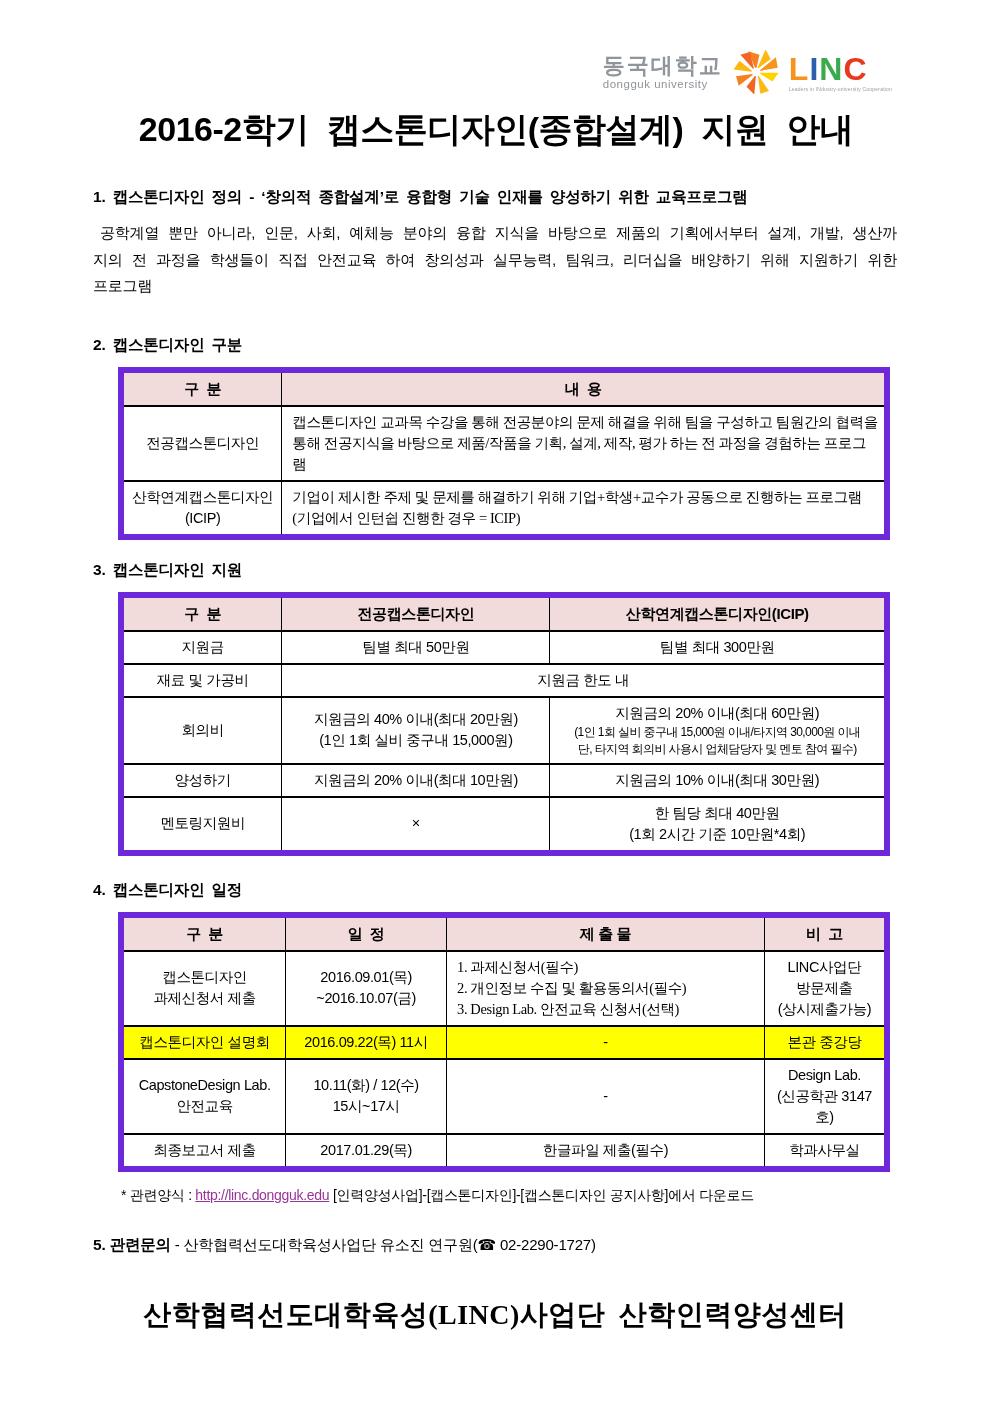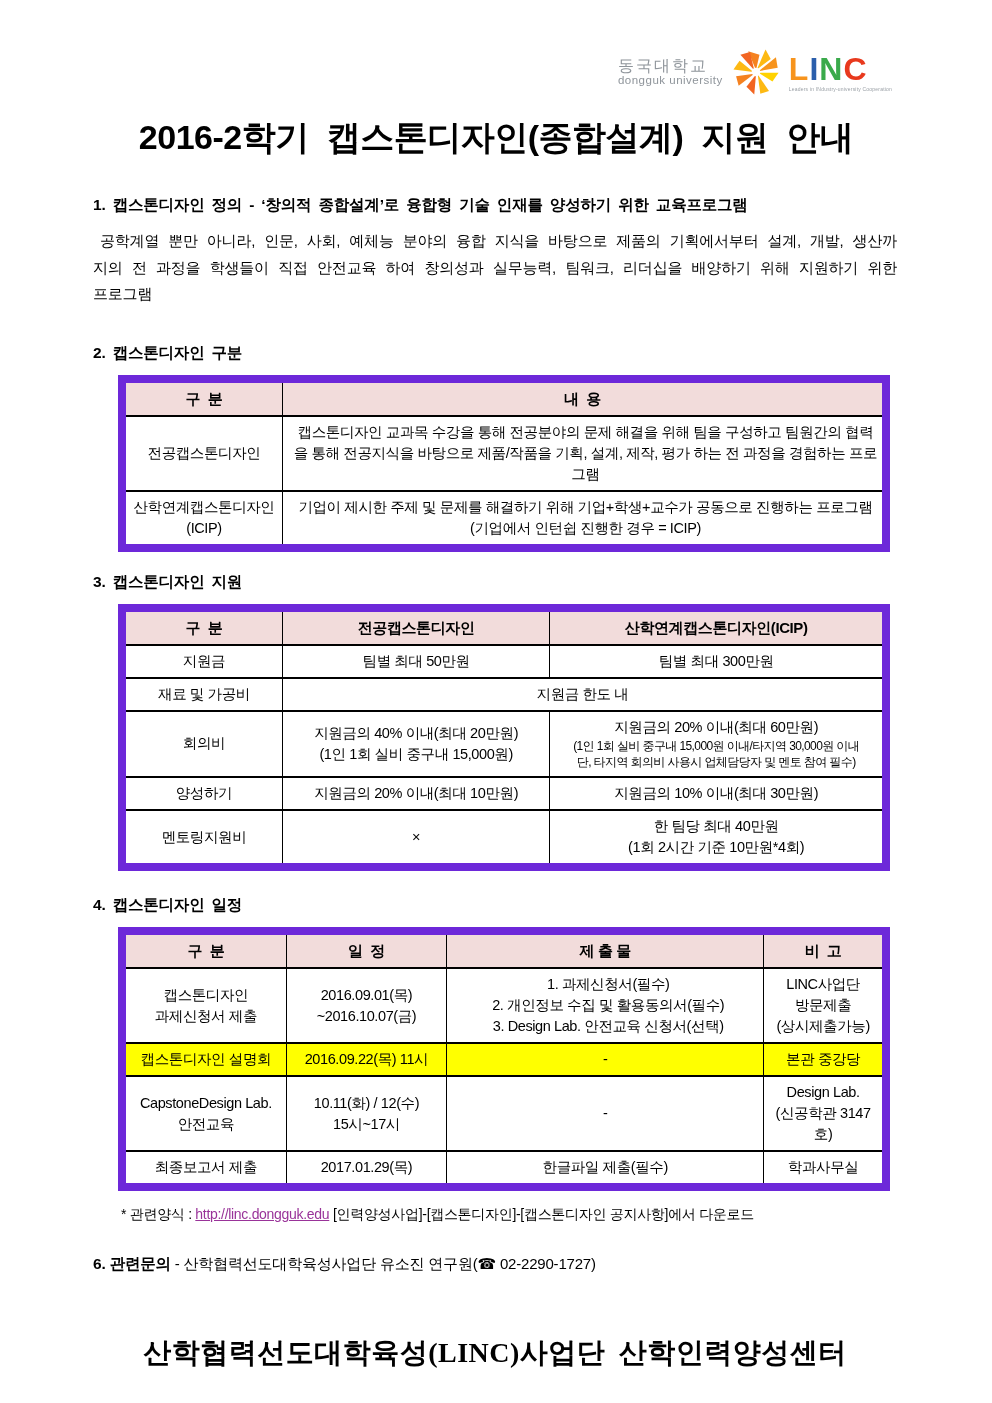--- a/index.html
+++ b/index.html
@@ -3,57 +3,57 @@
 <meta charset="utf-8">
 <style>
   * { margin: 0; padding: 0; box-sizing: border-box; }
   html, body { background: #ffffff; }
   body { font-family: "Liberation Sans", "DejaVu Sans", sans-serif; color: #000; }
   .page { width: 992px; height: 1403px; background: #fff; position: relative; overflow: hidden; }
 
   
   .header { display: flex; justify-content: flex-end; align-items: center; padding: 46px 100px 0 0; gap: 7px; }
   .univ-block { text-align: left; color: #8f959b; line-height: 1.05; }
-  .univ-kr { font-size: 16px; font-weight: normal; letter-spacing: 2px; }
+  .univ-kr { font-size: 22px; font-weight: bold; letter-spacing: 2px; }
   .univ-en { font-size: 11.5px; letter-spacing: 0.5px; }
   .pinwheel { width: 52px; height: 52px; }
   .linc-block { line-height: 1; }
   .linc-letters { font-size: 32px; font-weight: 800; letter-spacing: 1px; }
   .linc-tagline { font-size: 5px; color: #9aa0a6; margin-top: 2px; letter-spacing: 0.2px; }
 
   
-  .title { text-align: center; font-size: 34px; font-weight: 800; letter-spacing: -0.5px; word-spacing: 9px; margin-top: 17px; }
+  .title { text-align: center; font-size: 34px; font-weight: 800; letter-spacing: -0.5px; word-spacing: 9px; margin-top: 9px; }
 
   .content { padding: 0 95px 0 93px; }
 
   .sec-heading { font-size: 15.5px; font-weight: bold; letter-spacing: -0.2px; word-spacing: 3px; }
   .s1-heading { margin-top: 34px; }
   .body-text { margin-top: 12px; font-size: 15px; line-height: 1.78; text-align: justify; word-spacing: 4px; text-indent: 7px; letter-spacing: -0.2px; }
 
   .s2-heading { margin-top: 35px; }
   .s3-heading { margin-top: 20px; }
   .s4-heading { margin-top: 24px; }
 
   table { border-collapse: collapse; table-layout: fixed; width: 772px; margin: 11px 0 0 25px;
           font-size: 14.5px; letter-spacing: -0.4px; }
-  table { border: 8px solid #6d28d9; }
+  table { border: 6px solid #6d28d9; }
   th, td { border: solid #000; border-width: 2px 1px; text-align: center; vertical-align: middle; padding: 5px 4px; line-height: 1.45; }
   th { background: var(--hdr, #f2dcdb); font-weight: bold; white-space: pre-wrap; height: 36px; font-size: 15px; }
   .cell { white-space: pre-line; }
-  td.left { text-align: center; padding-left: 10px; }
+  td.left { text-align: left; padding-left: 10px; font-family: Liberation Serif, serif; }
   tr.highlight td { background: var(--hl, #ffff00); }
   .sub-note { display: block; font-size: 12px; letter-spacing: -0.6px; line-height: 1.4; white-space: pre-line; }
 
   .form-note { margin: 15px 0 0 28px; font-size: 14px; letter-spacing: -0.3px; }
   .form-note a { color: var(--link, #993399); text-decoration: underline; }
 
   .s5 { margin-top: 30px; font-size: 15px; letter-spacing: -0.2px; }
   .s5-head { font-weight: bold; font-size: 15.5px; }
 
-  .footer { margin-top: 59px; text-align: center; font-family: "Liberation Serif", "DejaVu Serif", serif;
+  .footer { margin-top: 40px; text-align: center; font-family: "Liberation Serif", "DejaVu Serif", serif;
             font-size: 28px; font-weight: bold; letter-spacing: 0.5px; word-spacing: 6px; }
 </style>
 </head>
 <body>
 
 <div class="page">
 
   <div class="header">
     <div class="univ-block">
       <div class="univ-kr">동국대학교</div>
@@ -201,19 +201,19 @@
         <td><span class="cell">학과사무실</span></td>
       </tr>
     </tbody>
       </table>
 
     <p class="form-note">
       <span>* 관련양식 : </span><a href="#">http://linc.dongguk.edu</a><span> [인력양성사업]-[캡스톤디자인]-[캡스톤디자인 공지사항]에서 다운로드</span>
     </p>
 
     <p class="s5">
-      <span class="s5-head">6. 관련문의</span><span> - 산학협력선도대학육성사업단 유소진 연구원(☎ 02-2290-1727)</span>
+      <span class="s5-head">5. 관련문의</span><span> - 산학협력선도대학육성사업단 유소진 연구원(☎ 02-2290-1727)</span>
     </p>
 
     <div class="footer">산학협력선도대학육성(LINC)사업단 산학인력양성센터</div>
 
   </div>
 </div>
 
 </body></html>

